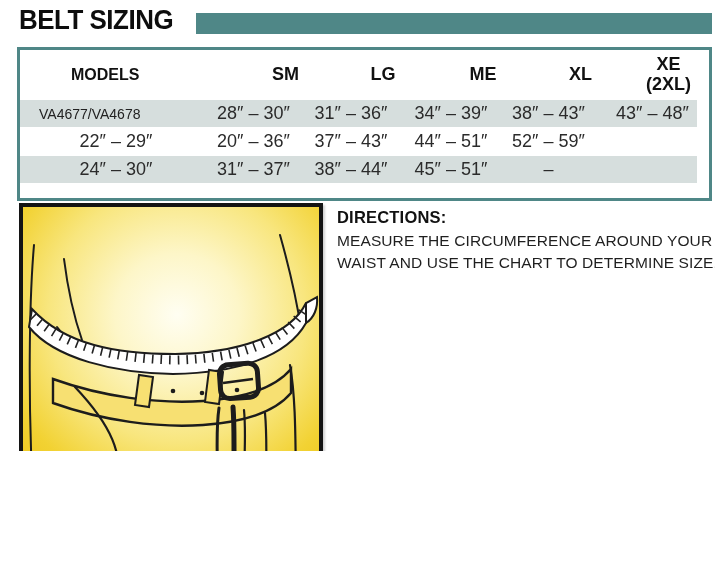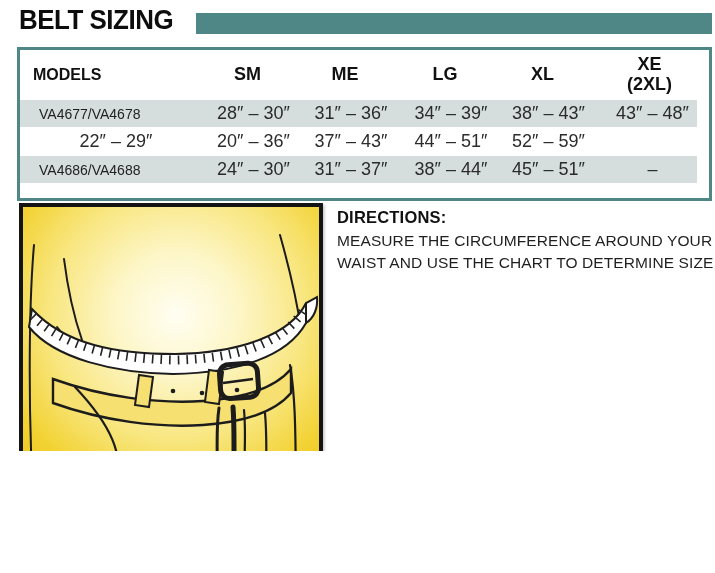--- a/index.html
+++ b/index.html
@@ -39,21 +39,21 @@
     left: 17px; top: 47px;
     width: 695px; height: 154px;
     border: 3px solid #4f8787;
     background: #ffffff;
   }
   .t-row {
     display: grid;
     grid-template-columns: 180px 95px 100px 100px 95px 1fr;
     align-items: center;
   }
-  .t-head { height: 49px; background: #ffffff; }
+  .t-head { height: 49px; background: #ffffff; padding-left: 38px; }
   .t-head .cell {
     font-weight: bold;
     font-size: 18px;
     color: #111;
     text-align: center;
     line-height: 1.1;
   }
   .t-head .cell.models {
     text-align: left;
     padding-left: 13px;
@@ -117,22 +117,22 @@
 
 <div id="screen">
 
   <div class="page-title">BELT SIZING</div>
   <div class="accent-bar"></div>
 
   <div class="sizing-table">
     <div class="t-row t-head">
       <div class="cell models">MODELS</div>
       <div class="cell">SM</div>
+      <div class="cell">LG</div>
       <div class="cell">ME</div>
-      <div class="cell">LG</div>
       <div class="cell">XL</div>
       <div class="cell">
         <div>XE</div>
         <div>(2XL)</div>
       </div>
     </div>
 
     <div class="t-row t-data shaded">
       <div class="cell models">VA4677/VA4678</div>
       <div class="cell">28″ – 30″</div>
@@ -144,21 +144,20 @@
 
     <div class="t-row t-data">
       <div class="cell">22″ – 29″</div>
       <div class="cell">20″ – 36″</div>
       <div class="cell">37″ – 43″</div>
       <div class="cell">44″ – 51″</div>
       <div class="cell">52″ – 59″</div>
     </div>
 
     <div class="t-row t-data shaded">
-      <div class="cell models">VA4686/VA4688</div>
       <div class="cell">24″ – 30″</div>
       <div class="cell">31″ – 37″</div>
       <div class="cell">38″ – 44″</div>
       <div class="cell">45″ – 51″</div>
       <div class="cell">–</div>
     </div>
   </div>
 
   <div class="illustration-frame">
     <svg viewBox="0 0 296 337">

